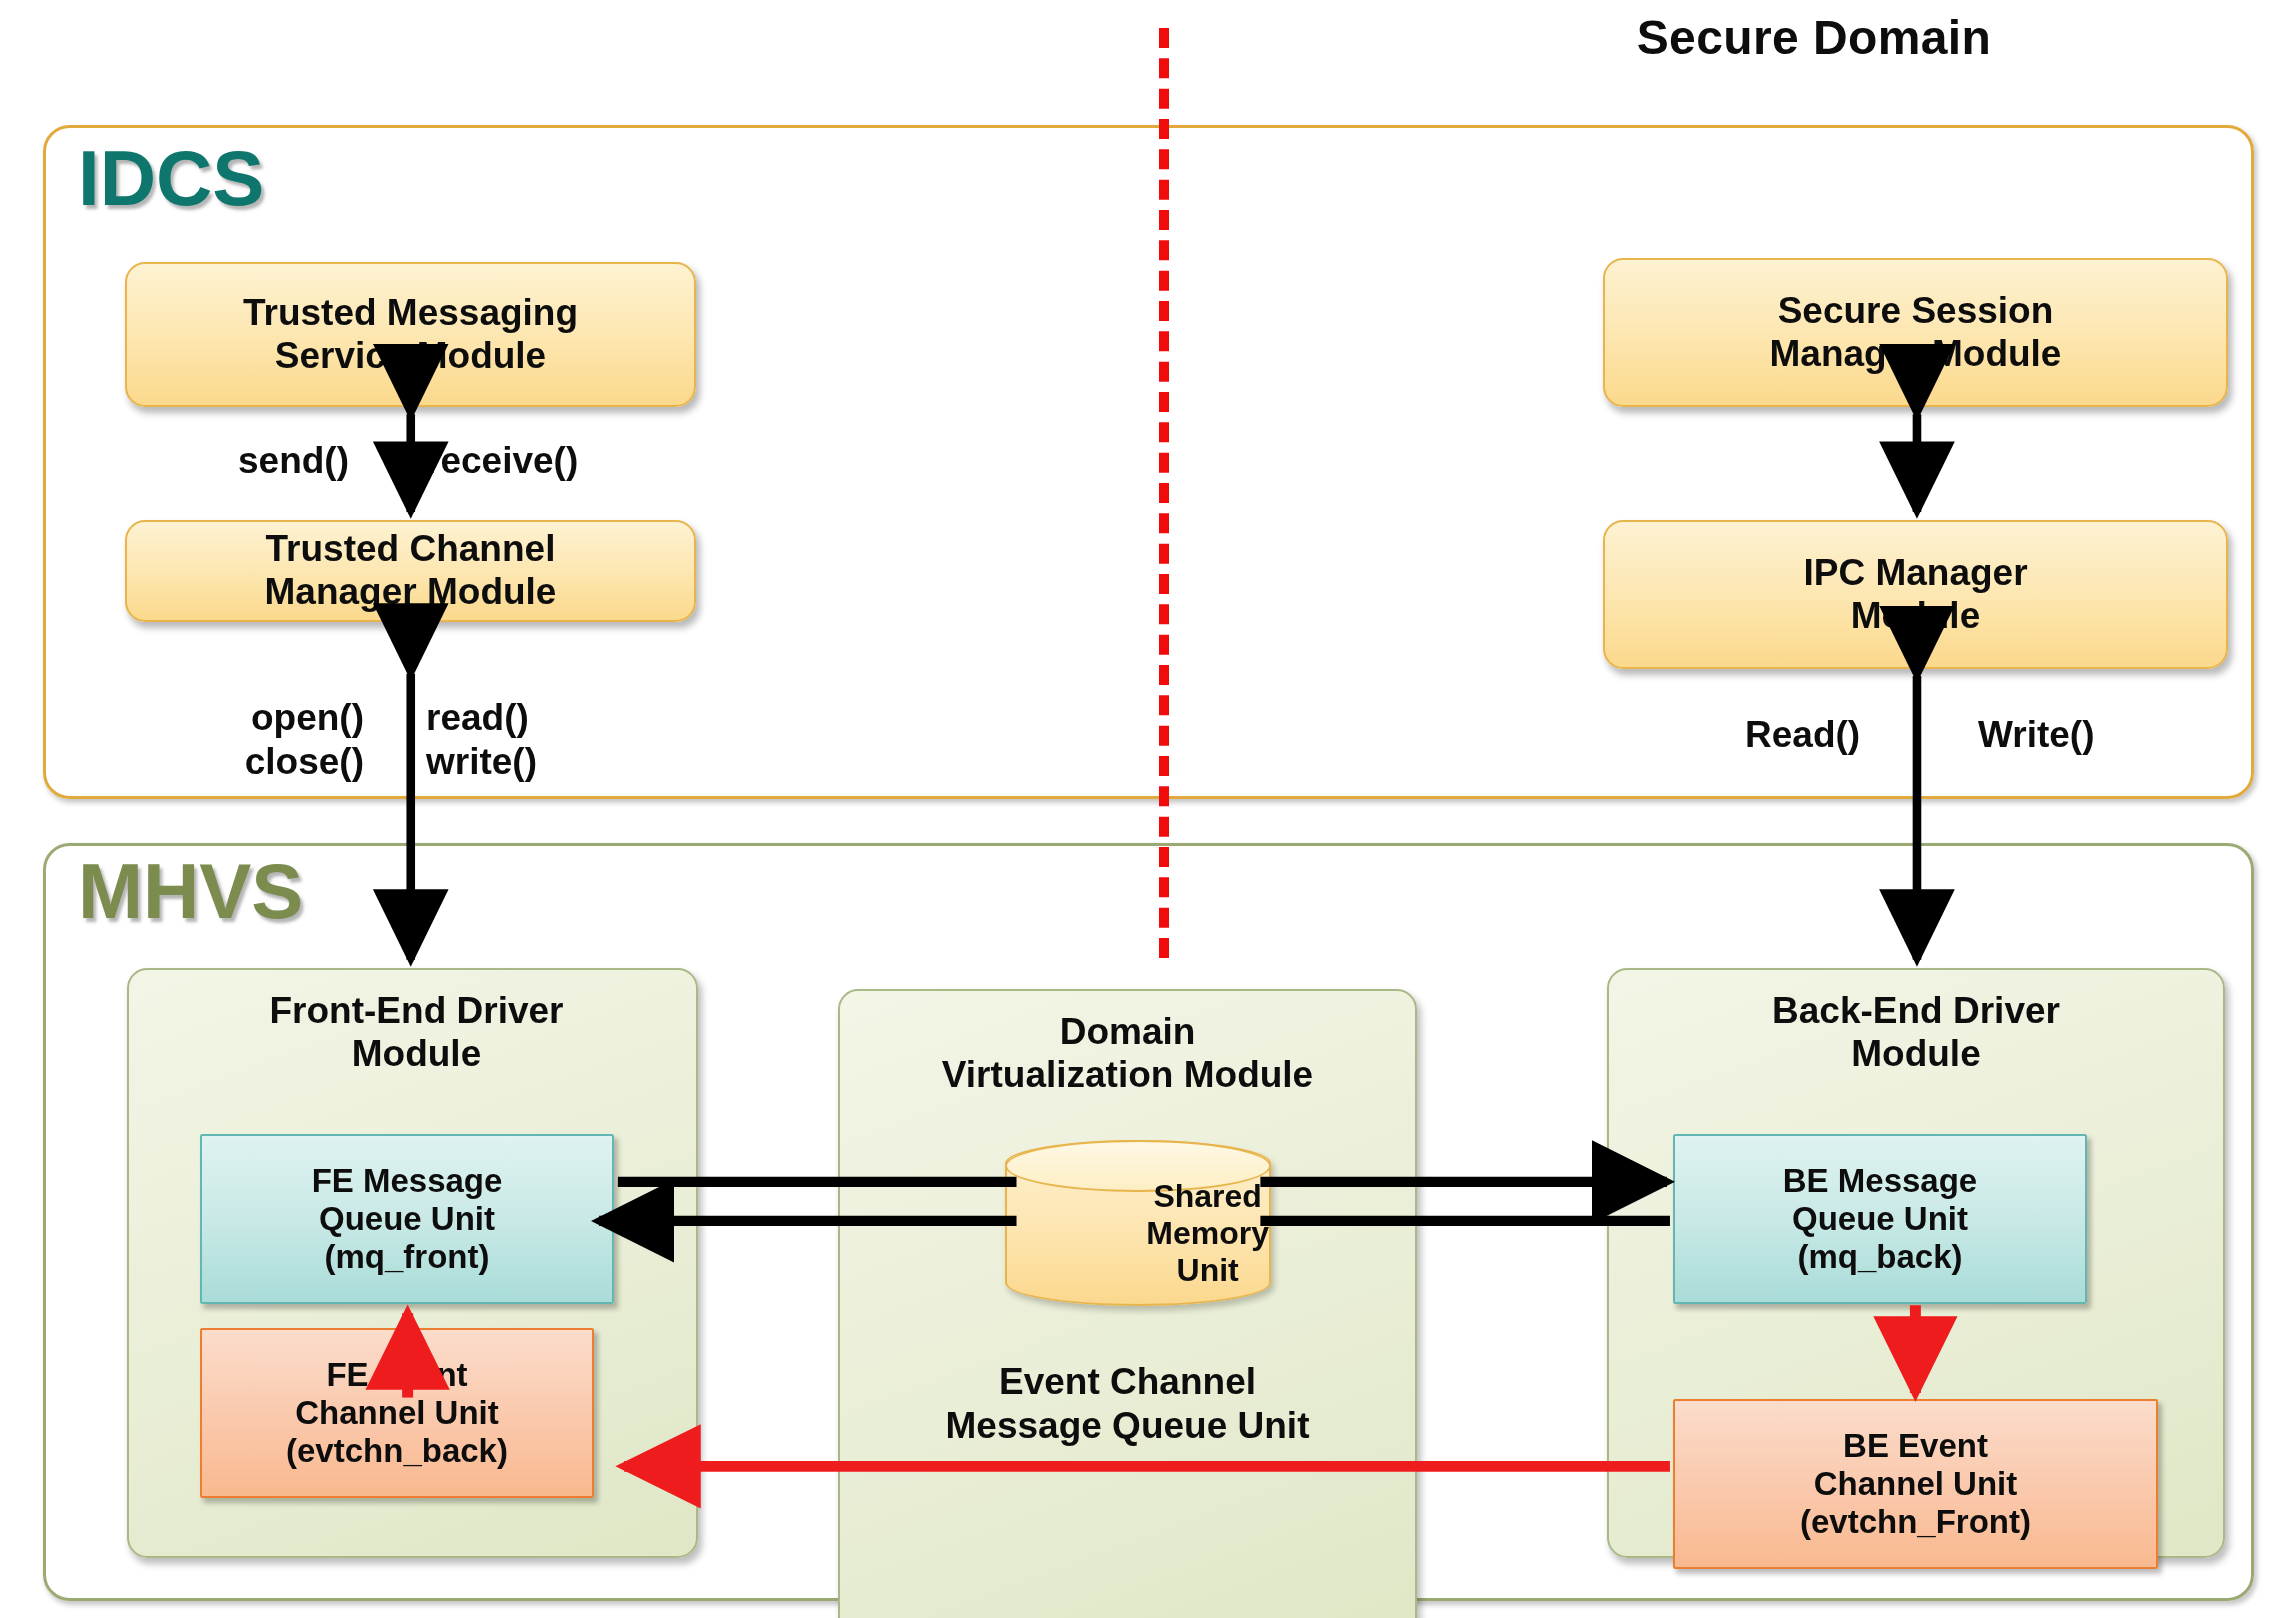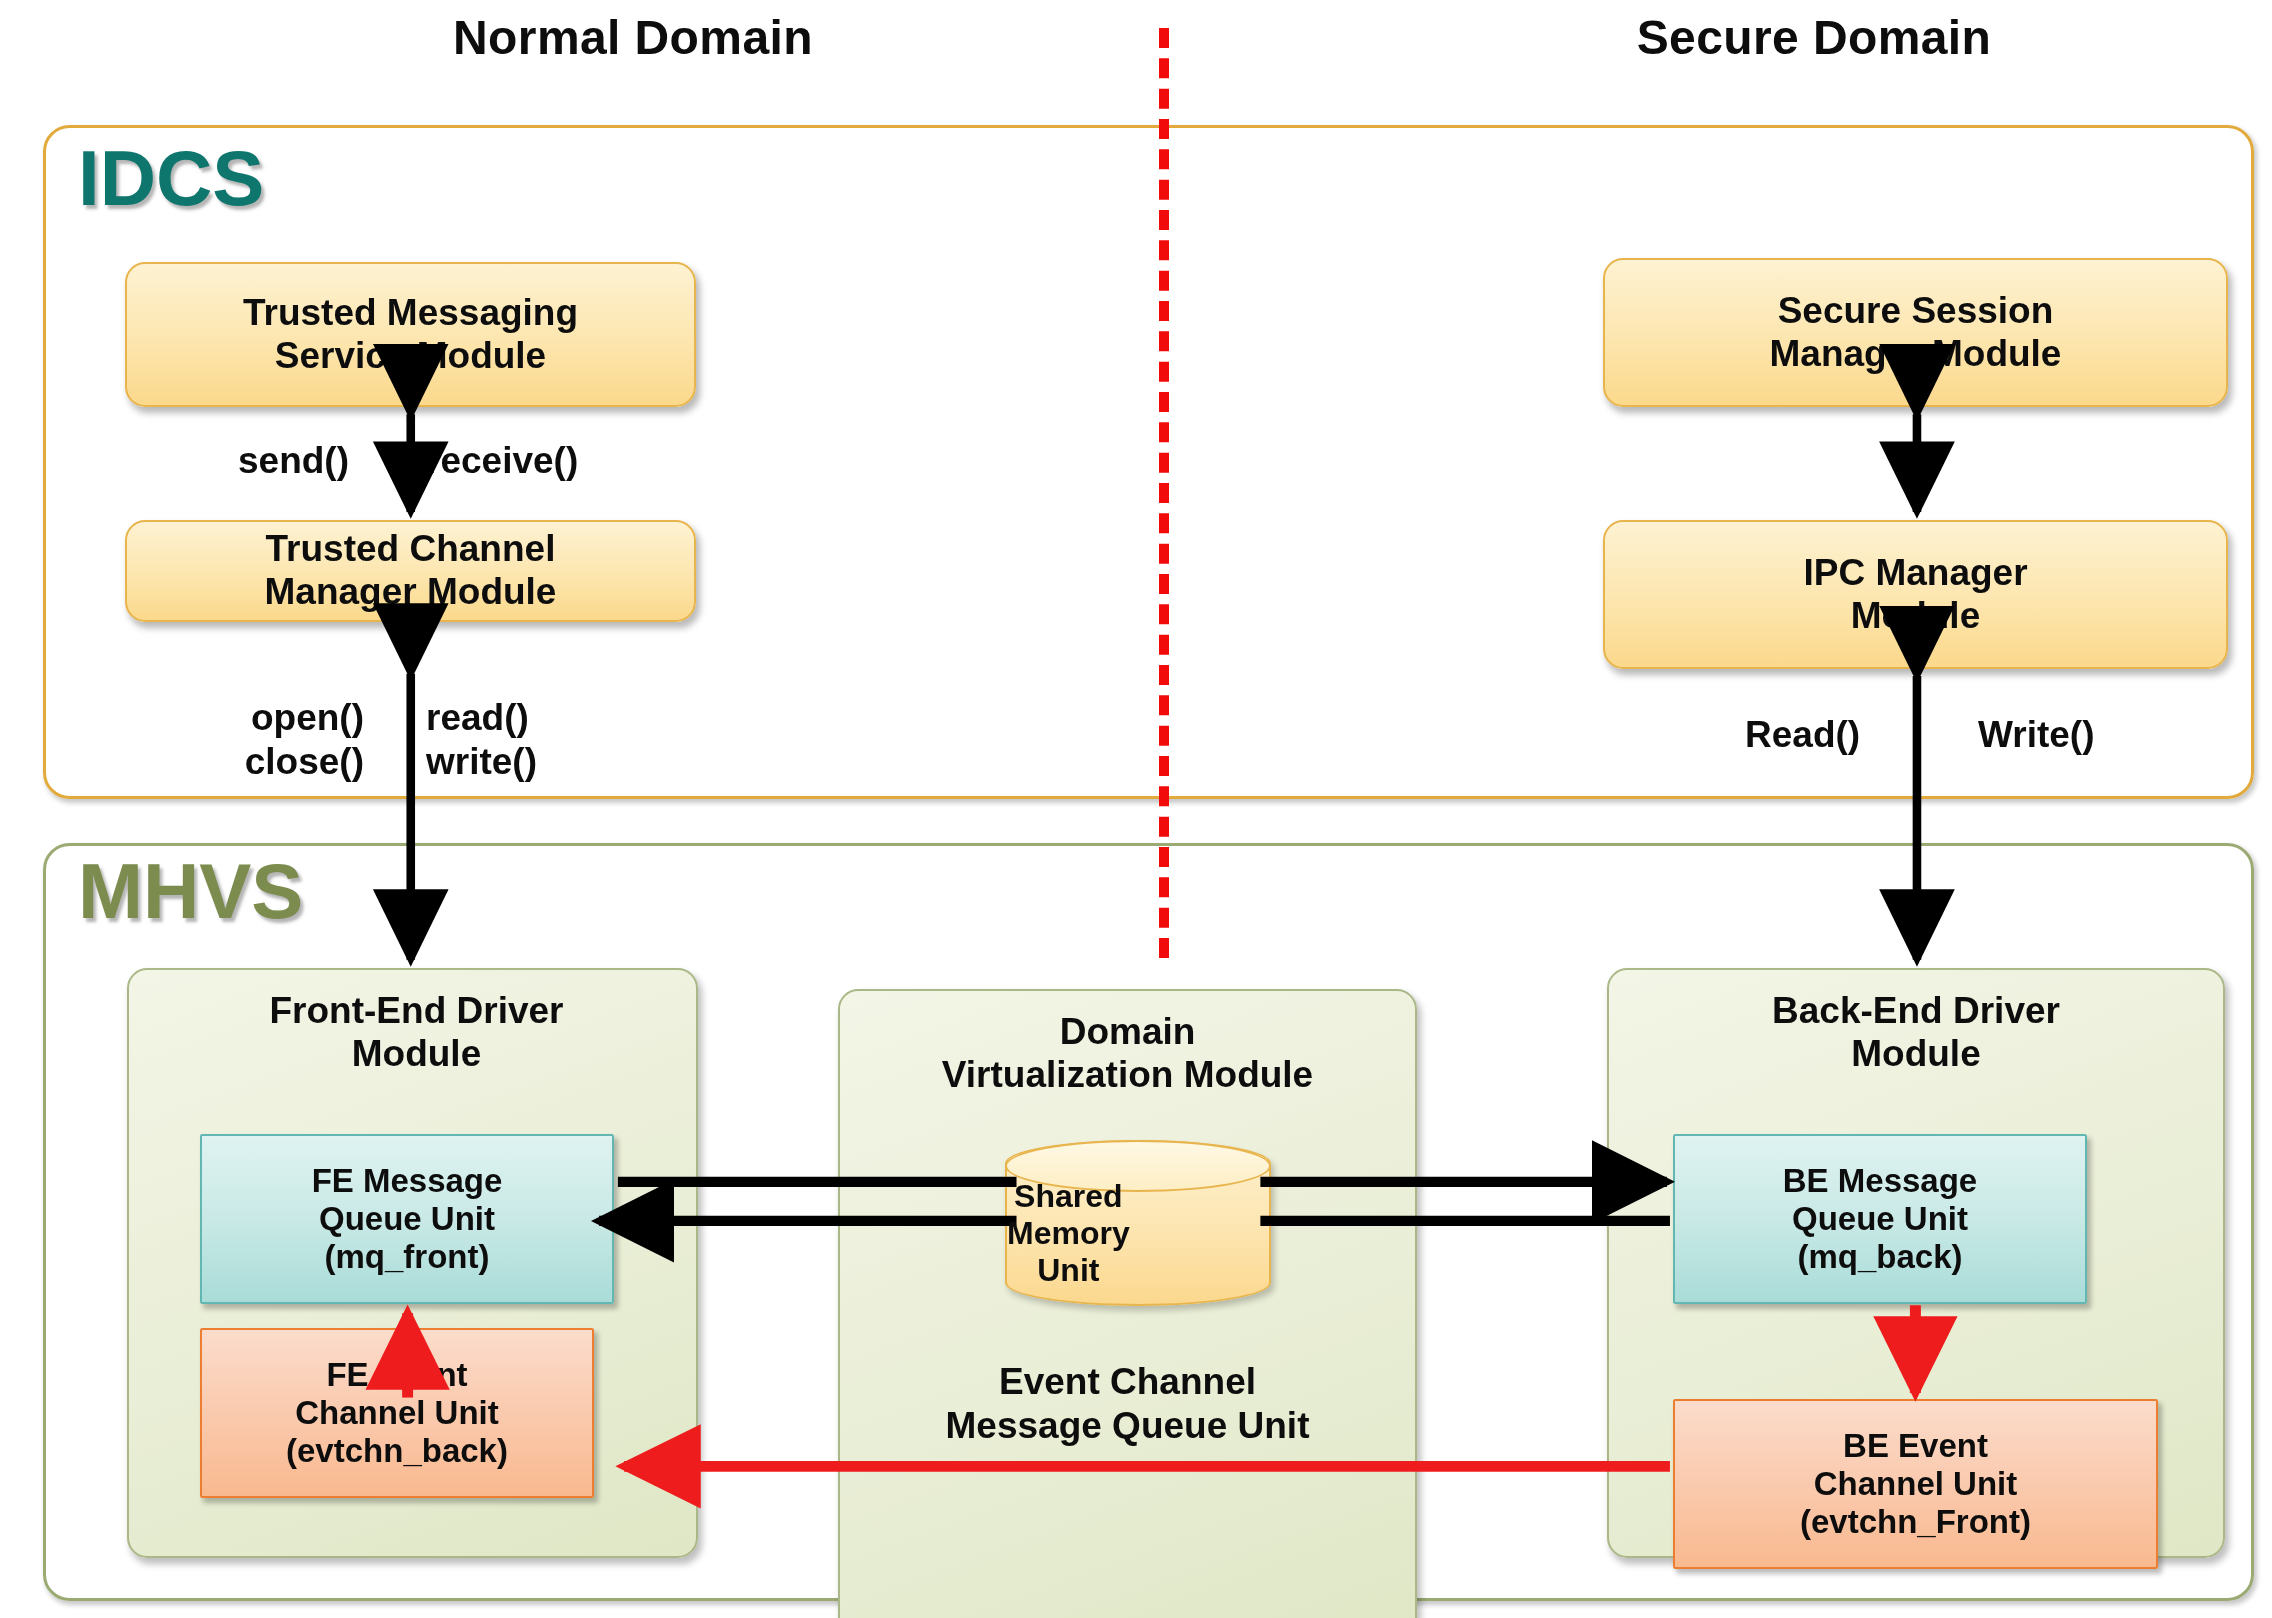--- a/index.html
+++ b/index.html
@@ -66,21 +66,21 @@
     box-shadow:3.9px 4.7px 5.5px rgba(0,0,0,.25);
     font-size:33px;
   }
 
   
   .cyl{
     position:absolute;box-sizing:border-box;
     background:linear-gradient(180deg,#fdf1cf 0%,#fde5b0 55%,#fbd88e 100%);
     border:2.3px solid #e8b44c;
     border-radius:50% / 14%;
-    display:flex;align-items:center;justify-content:flex-start;
+    display:flex;align-items:center;justify-content:flex-end;
     text-align:center;font-weight:bold;font-size:32px;color:#0d0d0d;line-height:1.15;
     box-shadow:3.1px 4.7px 6.3px rgba(0,0,0,.22);
   }
   .cyl:before{
     content:"";position:absolute;left:-2.3px;right:-2.3px;top:-2.3px;height:48px;
     border:2.3px solid #e8b44c;border-radius:50%;
     background:linear-gradient(180deg,#fef8e4 0%,#fdeec4 100%);
   }
   .cyl .txt{position:relative;z-index:2;padding-top:20.3px;}
 
@@ -95,21 +95,20 @@
   }
 
   
   #wires{position:absolute;left:0;top:0;width:2273px;height:1618px;pointer-events:none;}
 </style>
 </head>
 <body>
 
 <div id="stage">
 
-  <div class="domain-title" style="left:336px;top:14px;width:594px;">Normal Domain</div>
   <div class="domain-title" style="left:1517px;top:14px;width:594px;">Secure Domain</div>
 
   <div class="outer idcs" style="left:43px;top:125px;width:2205px;height:668px;"></div>
   <div class="outer-label idcs" style="left:78px;top:139px;">IDCS</div>
 
   <div class="outer mhvs" style="left:43px;top:843px;width:2205px;height:752px;"></div>
   <div class="outer-label mhvs" style="left:78px;top:852px;">MHVS</div>
 
   <div class="divider" style="left:1159px;top:28px;height:930px;"></div>
   <div class="divider" style="left:1159px;top:1489px;height:129px;"></div>

